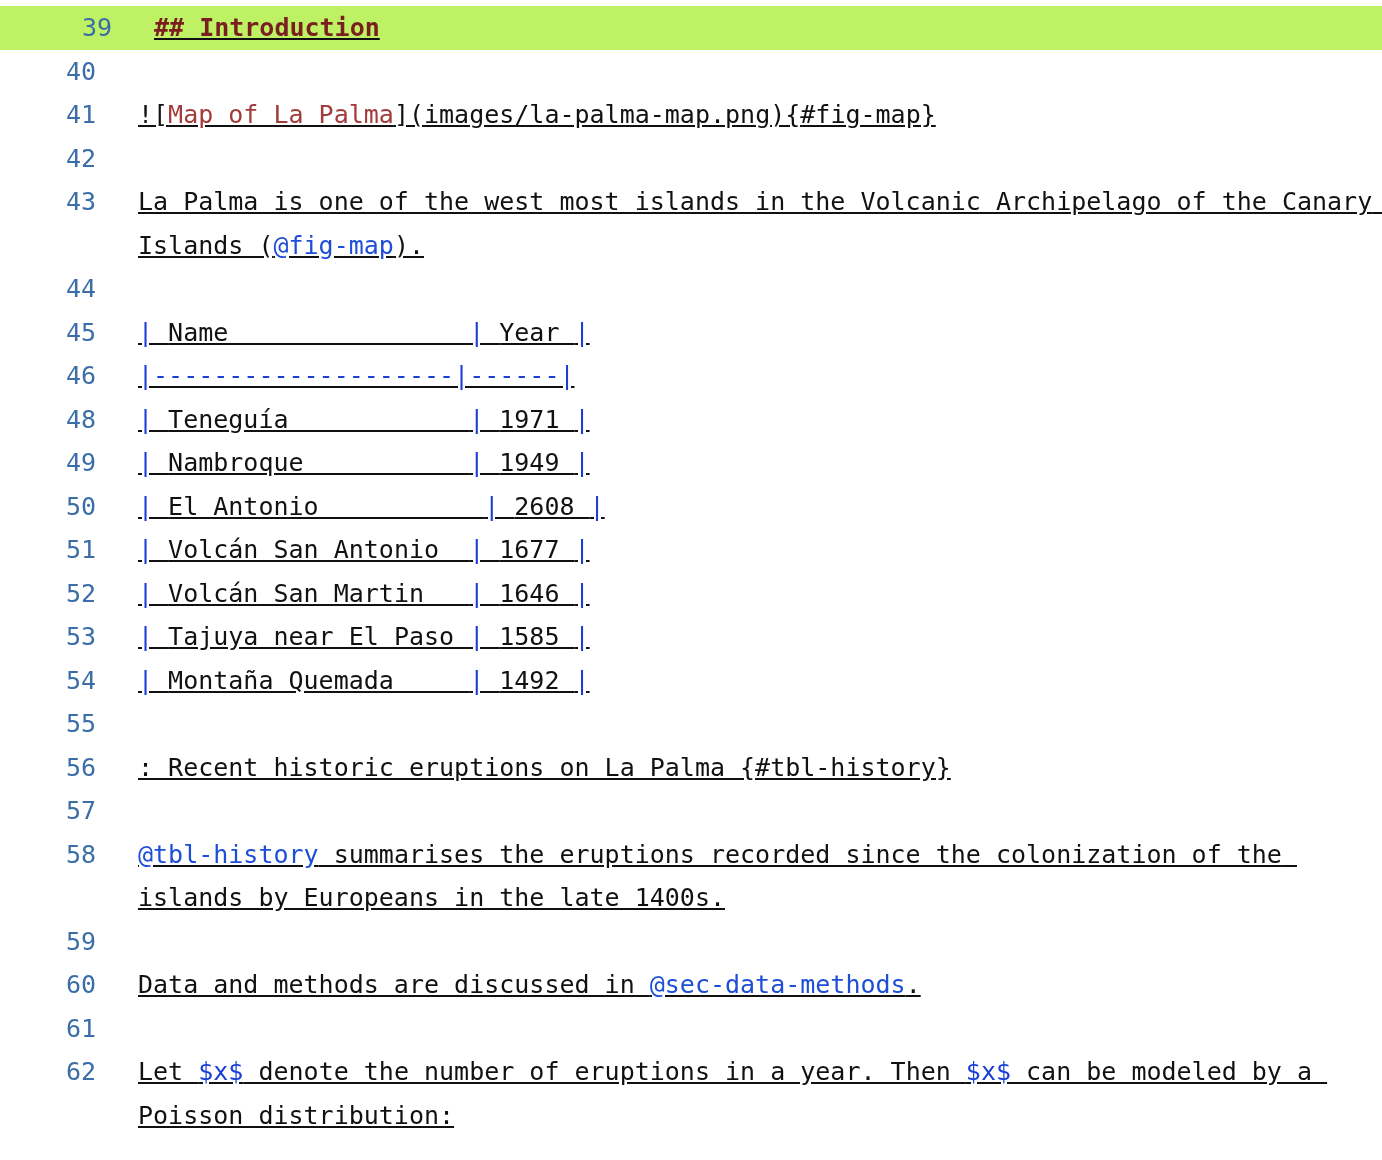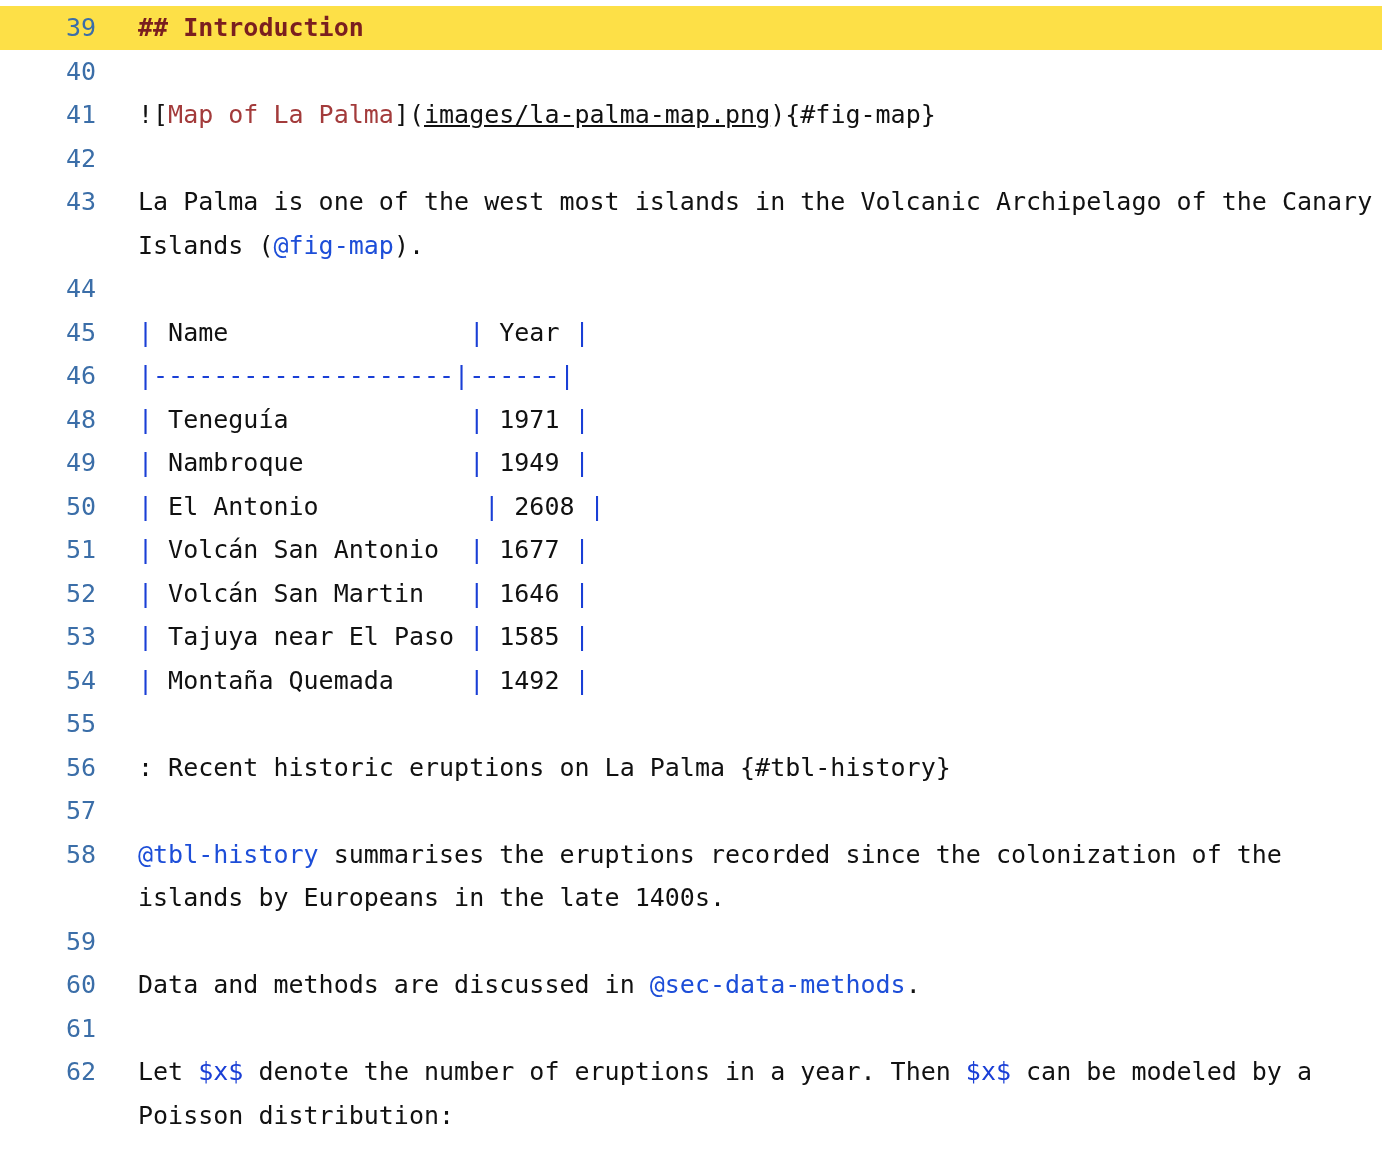--- a/index.html
+++ b/index.html
@@ -28,38 +28,40 @@
   }
   .line {
     display: flex;
     align-items: flex-start;
     min-height: 43.5px;
     line-height: 43.5px;
     font-size: 25px;
     letter-spacing: 0px;
   }
   .line.highlight {
-    background: #fde047;
+    background: #bef264;
+    padding-left: 16px;
   }
   .gutter {
     flex: 0 0 96px;
     text-align: right;
     padding-right: 0px;
     color: #3b6ea8;
     font-size: 25px;
     font-family: "DejaVu Sans Mono", monospace;
     user-select: none;
   }
   .content {
     flex: 1 1 auto;
     padding-left: 42px;
     color: #111111;
     white-space: pre-wrap;
     font-family: "DejaVu Sans Mono", monospace;
     word-break: break-word;
+    text-decoration: underline;
   }
   .heading {
     color: #7a1f1f;
     font-weight: bold;
   }
   .alt-text {
     color: #a33b3b;
   }
   .link-path {
     color: #111111;

